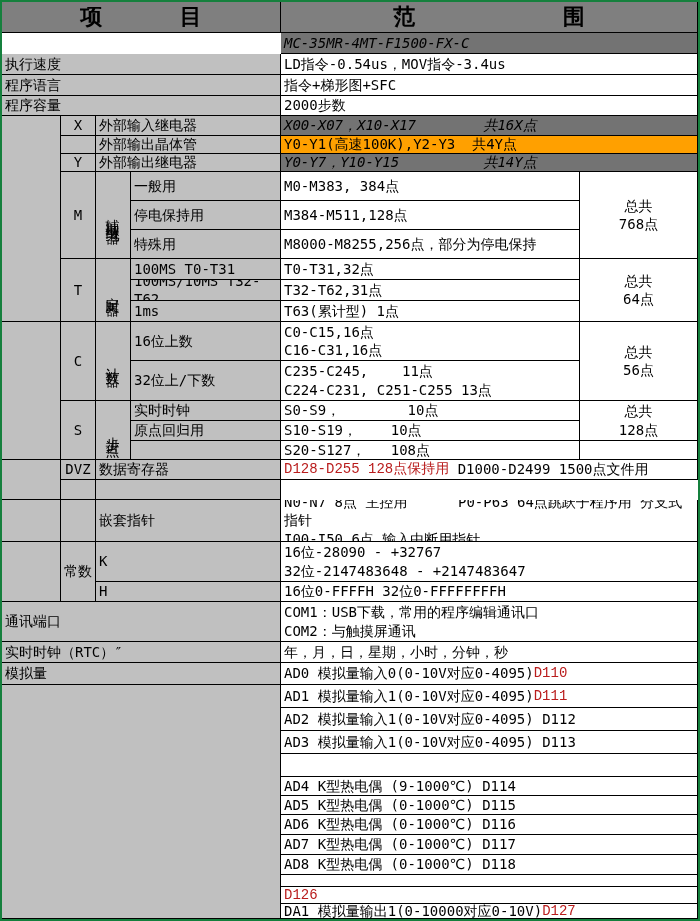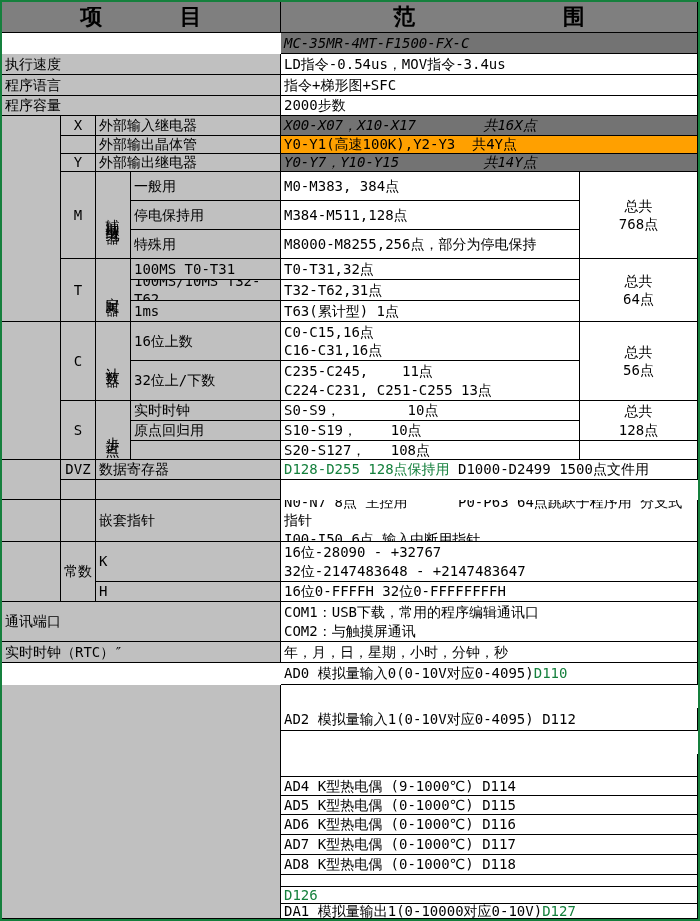--- a/index.html
+++ b/index.html
@@ -22,21 +22,21 @@
   .gold{background:#737373;font-style:italic;}
   .orange{background:#FFA000;}
   .hdr{background:#7F7F7F;font-weight:bold;font-size:22px;justify-content:center;
        font-family:"DejaVu Sans","Liberation Sans",sans-serif;}
   .ws-item{word-spacing:70px;}
   .ws-range{word-spacing:140px;}
   .ctr{justify-content:center;text-align:center;}
   .pre{white-space:pre-wrap;}
   .vert{writing-mode:vertical-rl;text-orientation:upright;justify-content:center;
         align-items:center;padding:2px 0;letter-spacing:3px;line-height:1;}
-  .red{color:#15803d;}
+  .red{color:#b91c1c;font-family:Liberation Mono, monospace;}
 </style>
 </head>
 <body>
 
 <div class="sheet">
 
   <div class="c hdr ws-item" style="grid-area:1/1/2/5">项 目</div>
   <div class="c hdr ws-range" style="grid-area:1/5/2/7">范 围</div>
 
   <div class="c gold" style="grid-area:2/5/3/7">MC-35MR-4MT-F1500-FX-C</div>
@@ -130,26 +130,32 @@
 32位-2147483648 - +2147483647</div>
   <div class="c lab" style="grid-area:24/3/25/5">H</div>
   <div class="c val" style="grid-area:24/5/25/7">16位0-FFFFH 32位0-FFFFFFFFH</div>
 
   <div class="c lab" style="grid-area:25/1/26/5">通讯端口</div>
   <div class="c val pre" style="grid-area:25/5/26/7">COM1：USB下载，常用的程序编辑通讯口
 COM2：与触摸屏通讯</div>
   <div class="c lab" style="grid-area:26/1/27/5">实时时钟（RTC）″</div>
   <div class="c val" style="grid-area:26/5/27/7">年，月，日，星期，小时，分钟，秒</div>
 
+  <div class="c lab" style="grid-area:27/1/28/5">模拟量</div>
   <div class="c val" style="grid-area:27/5/28/7">
       <span>AD0 模拟量输入0(0-10V对应0-4095) </span>
       <span class="red">D110</span>
     </div>
   <div class="c lab" style="grid-area:28/1/40/5"></div>
+  <div class="c val" style="grid-area:28/5/29/7">
+      <span>AD1 模拟量输入1(0-10V对应0-4095) </span>
+      <span class="red">D111</span>
+    </div>
   <div class="c val" style="grid-area:29/5/30/7">AD2 模拟量输入1(0-10V对应0-4095) D112</div>
+  <div class="c val" style="grid-area:30/5/31/7">AD3 模拟量输入1(0-10V对应0-4095) D113</div>
   <div class="c val" style="grid-area:31/5/32/7"></div>
   <div class="c val" style="grid-area:32/5/33/7">AD4 K型热电偶 (9-1000℃) D114</div>
   <div class="c val" style="grid-area:33/5/34/7">AD5 K型热电偶 (0-1000℃) D115</div>
   <div class="c val" style="grid-area:34/5/35/7">AD6 K型热电偶 (0-1000℃) D116</div>
   <div class="c val" style="grid-area:35/5/36/7">AD7 K型热电偶 (0-1000℃) D117</div>
   <div class="c val" style="grid-area:36/5/37/7">AD8 K型热电偶 (0-1000℃) D118</div>
   <div class="c val" style="grid-area:37/5/38/7"></div>
   <div class="c val" style="grid-area:38/5/39/7">
       <span class="red">D126</span>
     </div>

